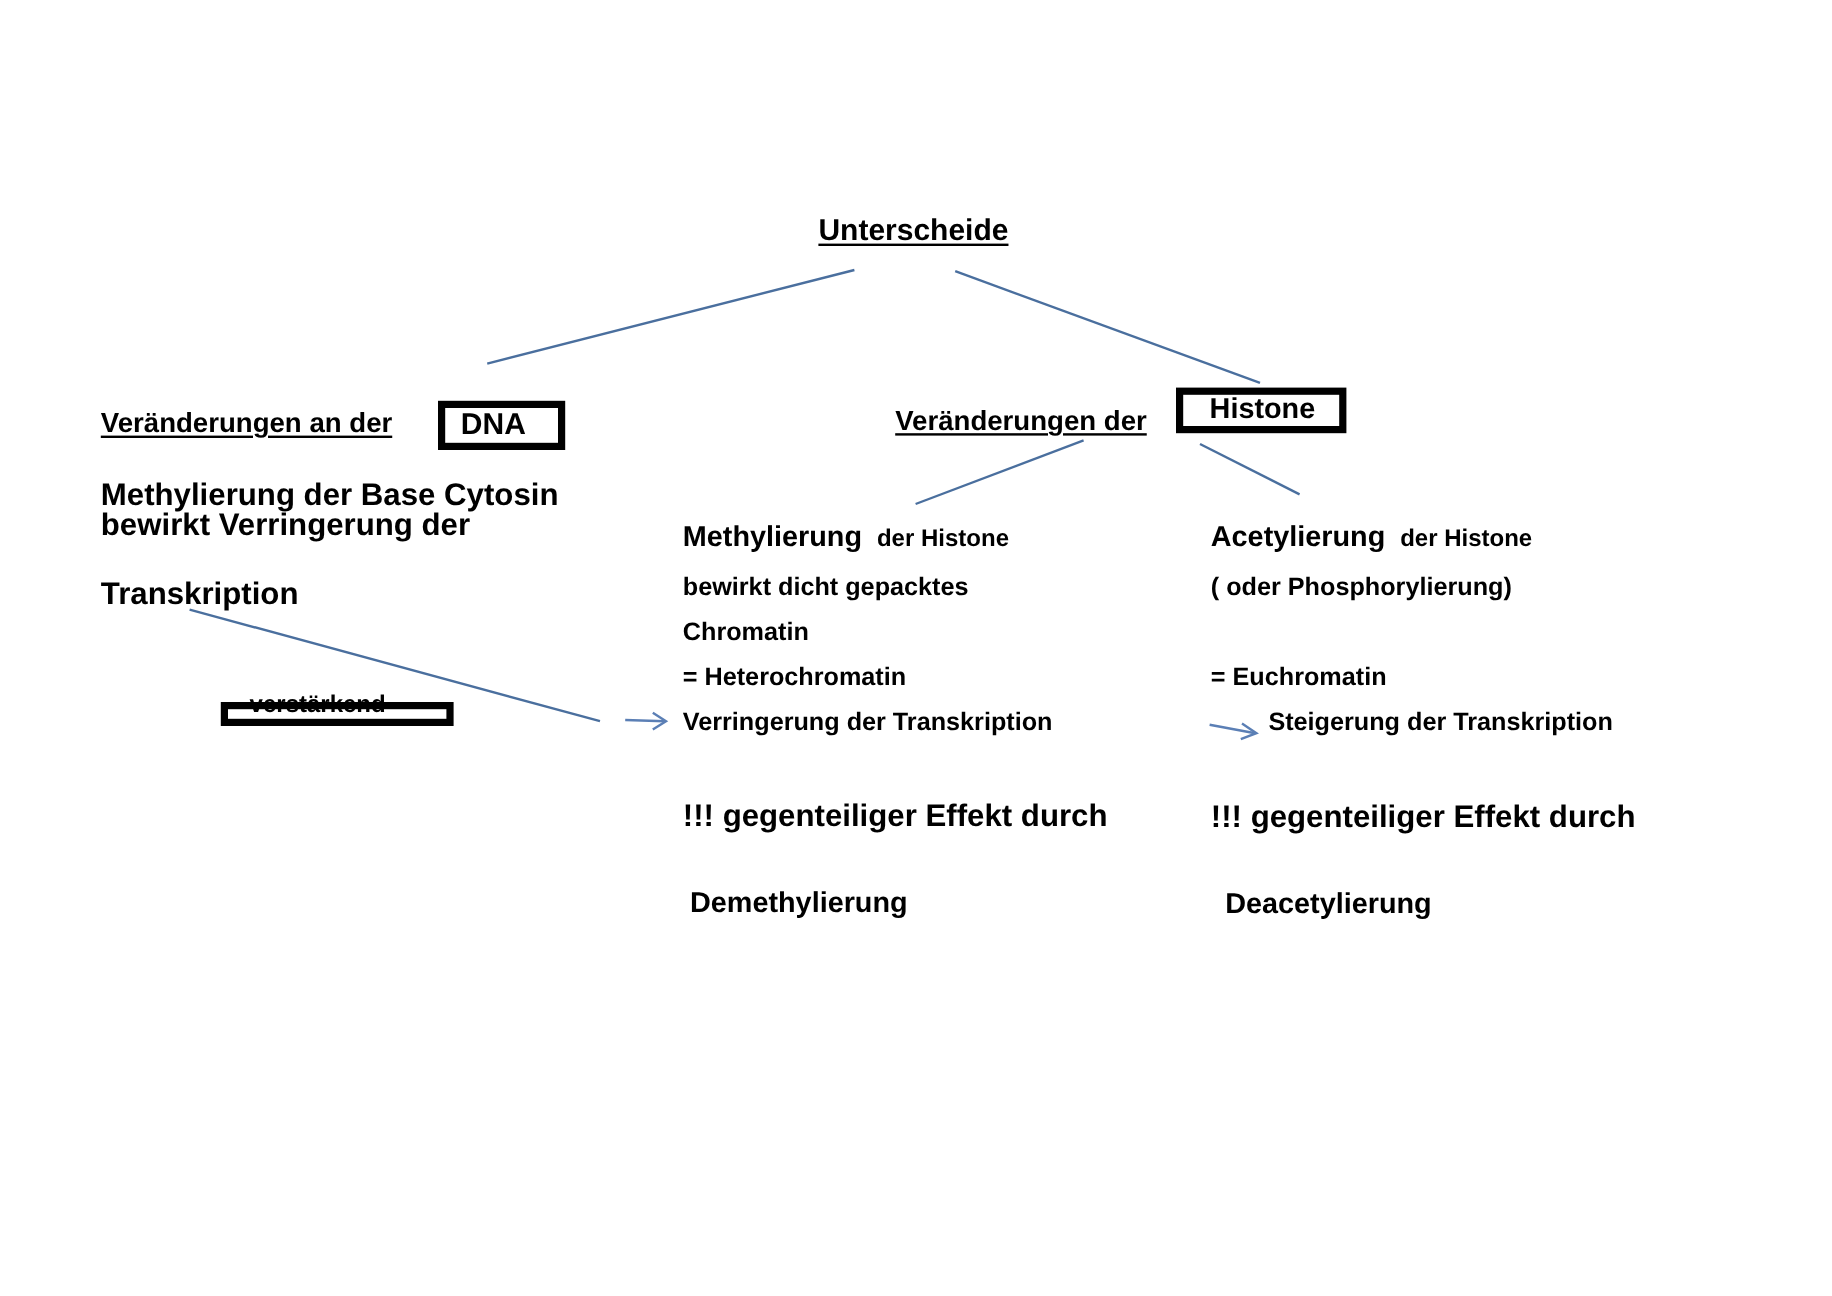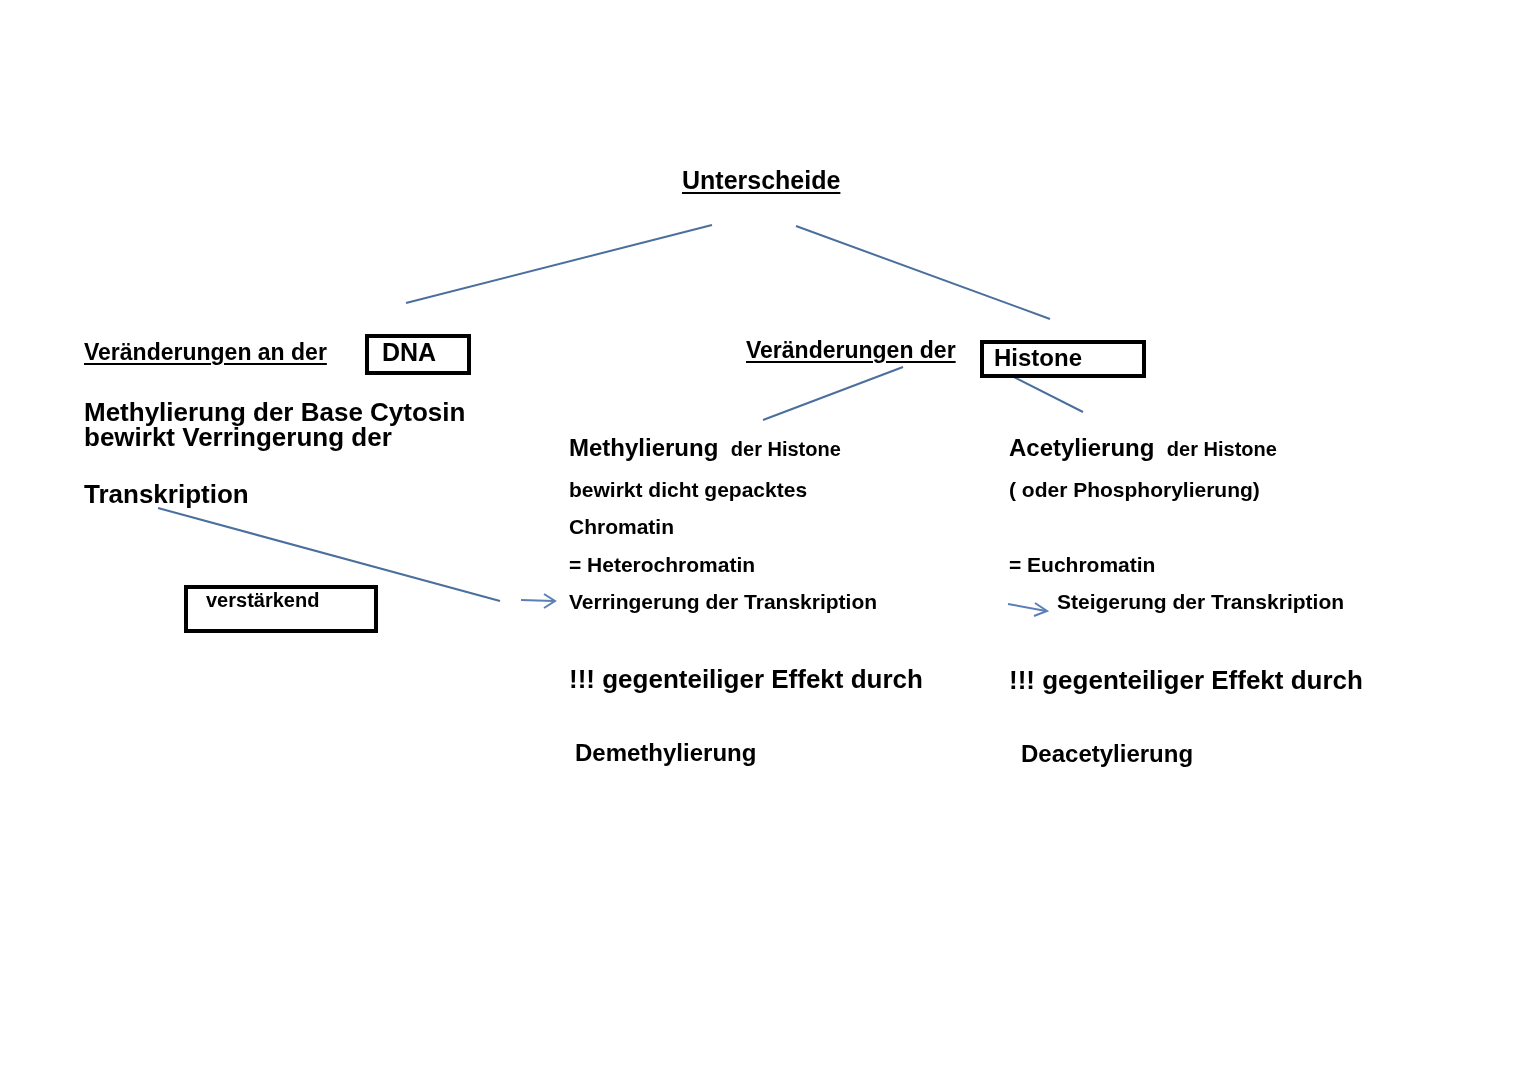--- a/index.html
+++ b/index.html
@@ -62,42 +62,42 @@
   .lead-sub {
     font-size: 20px;
     font-weight: bold;
   }
   .big-term {
     font-size: 24px;
     font-weight: bold;
   }
   .box {
     position: absolute;
-    border: 4px solid #000000;
+    border: 6px solid #000000;
     background: #ffffff;
     box-sizing: border-box;
     display: flex;
-    align-items: flex-start;
+    align-items: flex-end;
   }
   .box > span {
     display: block;
     white-space: nowrap;
   }
   #dna-box {
     left: 365px; top: 334px; width: 106px; height: 41px;
     padding-left: 13px;
   }
   #dna-box span { font-size: 25px; font-weight: bold; }
   #histone-box {
-    left: 980px; top: 340px; width: 166px; height: 38px;
-    padding-left: 10px;
+    left: 980px; top: 323px; width: 142px; height: 38px;
+    padding-left: 22px;
   }
   #histone-box span { font-size: 24px; font-weight: bold; }
   #verstaerkend-box {
-    left: 184px; top: 585px; width: 194px; height: 48px;
+    left: 184px; top: 585px; width: 194px; height: 20px;
     padding-left: 18px;
   }
   #verstaerkend-box span { font-size: 20px; font-weight: bold; }
 </style>
 </head>
 <body>
 
 <div id="page">
 
   <svg id="connector-layer" viewBox="0 0 1527 1080" width="1527" height="1080" xmlns="http://www.w3.org/2000/svg">
@@ -114,21 +114,21 @@
       <line x1="521" y1="600" x2="554" y2="601" stroke="#5b7fb5" stroke-width="2"></line>
       <polyline points="544,594 555,601 544,608" fill="none" stroke="#5b7fb5" stroke-width="2"></polyline>
     </g>
 
     <g>
       <line x1="1008" y1="604" x2="1046" y2="611" stroke="#5b7fb5" stroke-width="2"></line>
       <polyline points="1035,603 1047,611 1034,616" fill="none" stroke="#5b7fb5" stroke-width="2"></polyline>
     </g>
   </svg>
 
-  <div class="txt subtitle ul" style="left:682px; top:168px;">Unterscheide</div>
+  <div class="txt subtitle ul" style="left:682px; top:180px;">Unterscheide</div>
 
   <div class="txt branch-head ul" style="left:84px; top:341px;">Veränderungen an der</div>
   <div class="box" id="dna-box">
     <span>DNA</span>
   </div>
 
   <div class="txt body-line" style="left:84px; top:399px;">Methylierung der Base Cytosin</div>
   <div class="txt body-line" style="left:84px; top:424px;">bewirkt Verringerung der</div>
   <div class="txt body-line" style="left:84px; top:481px;">Transkription</div>
 

